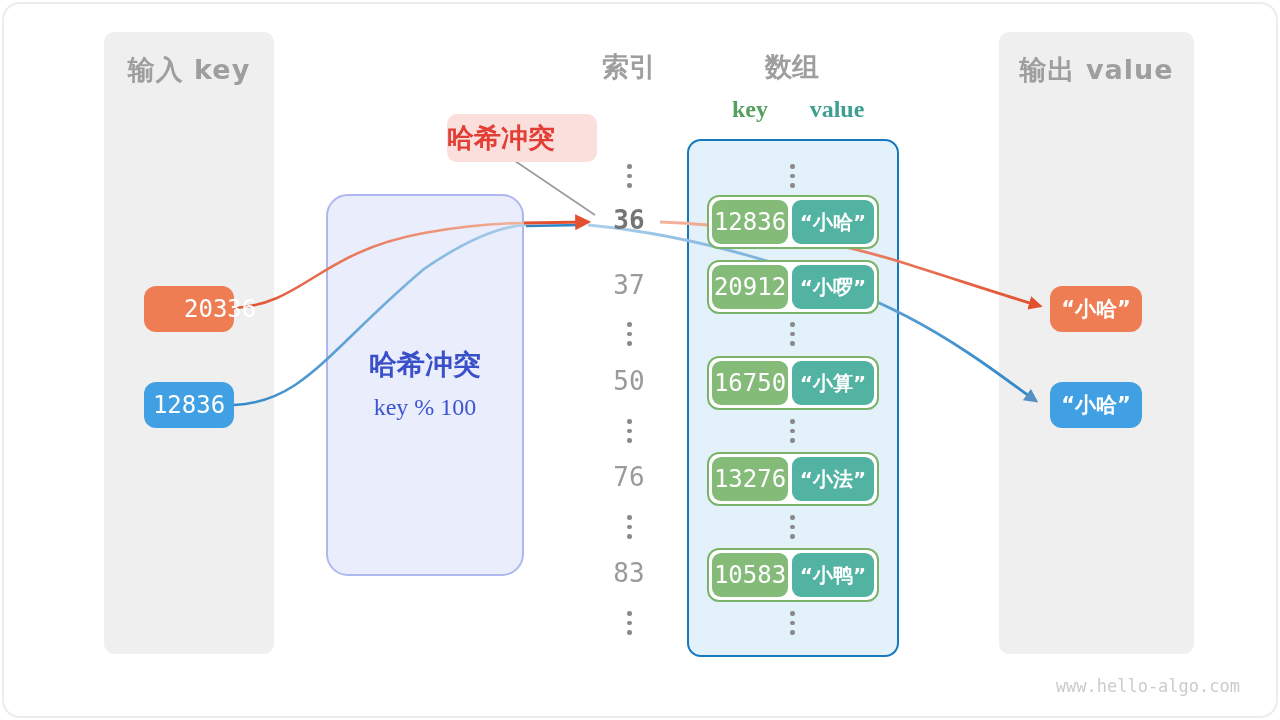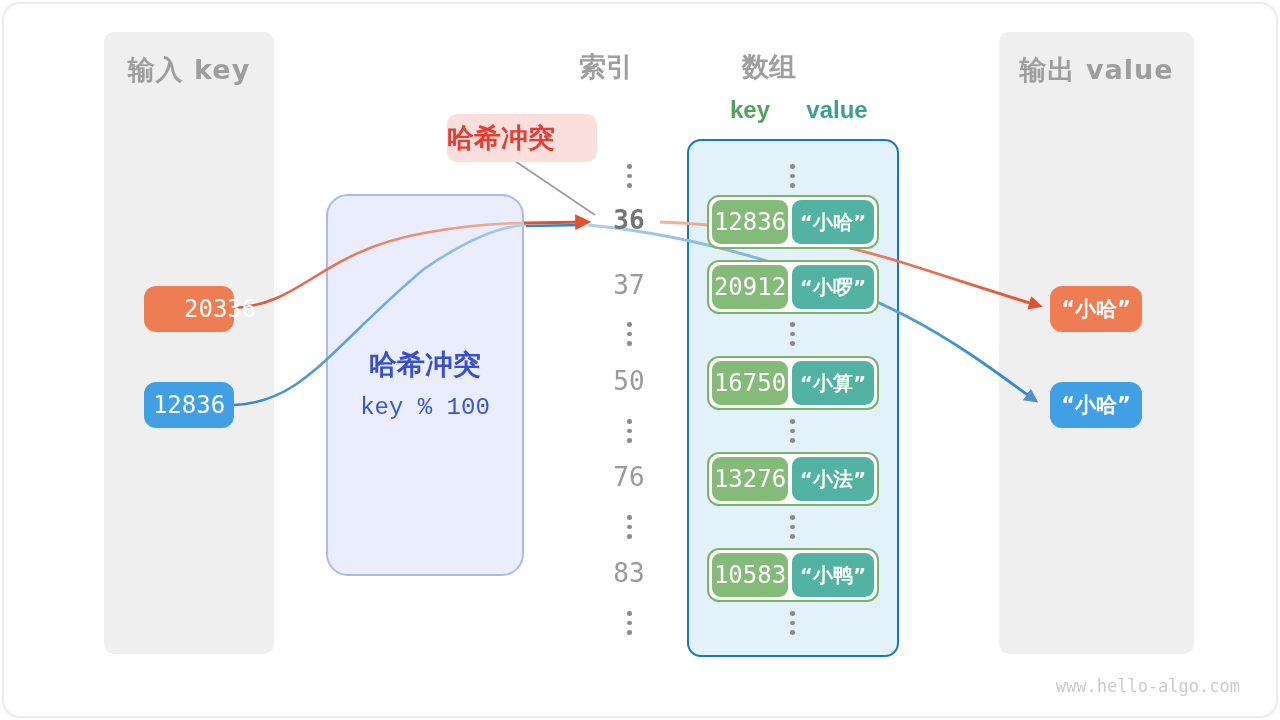--- a/index.html
+++ b/index.html
@@ -8,36 +8,36 @@
             border:2px solid #ECECEC; border-radius:18px; overflow:hidden; }
 
   
   .panel { position:absolute; background:#EFEFEF; border-radius:10px; z-index:0; }
   .panel-header { margin-top:20px; text-align:center; font-size:27px; font-weight:bold;
                   color:#9E9E9E; letter-spacing:1px; }
   #panel-input  { left:100px; top:28px;  width:170px; height:622px; }
   #panel-output { left:995px; top:28px;  width:195px; height:622px; }
 
   
-  .col-header { position:absolute; top:45px; width:100px; text-align:left;
+  .col-header { position:absolute; top:45px; width:100px; text-align:center;
                 font-size:27px; font-weight:bold; color:#9E9E9E; z-index:2; }
   #hdr-index { left:575px; }
   #hdr-array { left:738px; }
-  .kv-header { position:absolute; top:92px; font-family:Liberation Sans, sans-serif;
+  .kv-header { position:absolute; top:92px; font-family:Liberation Serif, serif;
                font-size:24px; font-weight:bold; z-index:2; text-align:center; }
   #kv-key   { left:706px; width:80px; color:#55A05E; }
   #kv-value { left:788px; width:90px; color:#3D9E92; }
 
   
   .hash-box { position:absolute; left:322px; top:190px; width:198px; height:382px;
               background:#E9EDFC; border:2px solid #AFB8EE; border-radius:22px; z-index:0; }
   .hash-title { position:absolute; top:150px; width:100%; text-align:center;
                 font-size:28px; font-weight:600; color:#3A50C8; }
   .hash-formula { position:absolute; top:198px; width:100%; text-align:center;
-                  font-family:Liberation Mono, monospace; font-size:24px; color:#3A55D0; }
+                  font-family:Liberation Serif, serif; font-size:24px; color:#3A55D0; }
 
   
   .collision { position:absolute; left:443px; top:110px; width:150px; height:48px;
                background:#FADFDC; border-radius:10px; text-align:left; line-height:48px;
                font-size:27px; font-weight:bold; color:#E23E35; z-index:2; }
 
   
   .chip { position:absolute; height:46px; border-radius:12px; text-align:center;
           line-height:46px; color:#fff; z-index:2; }
   .chip.num { font-family:"DejaVu Sans Mono", monospace; font-size:24px; }

